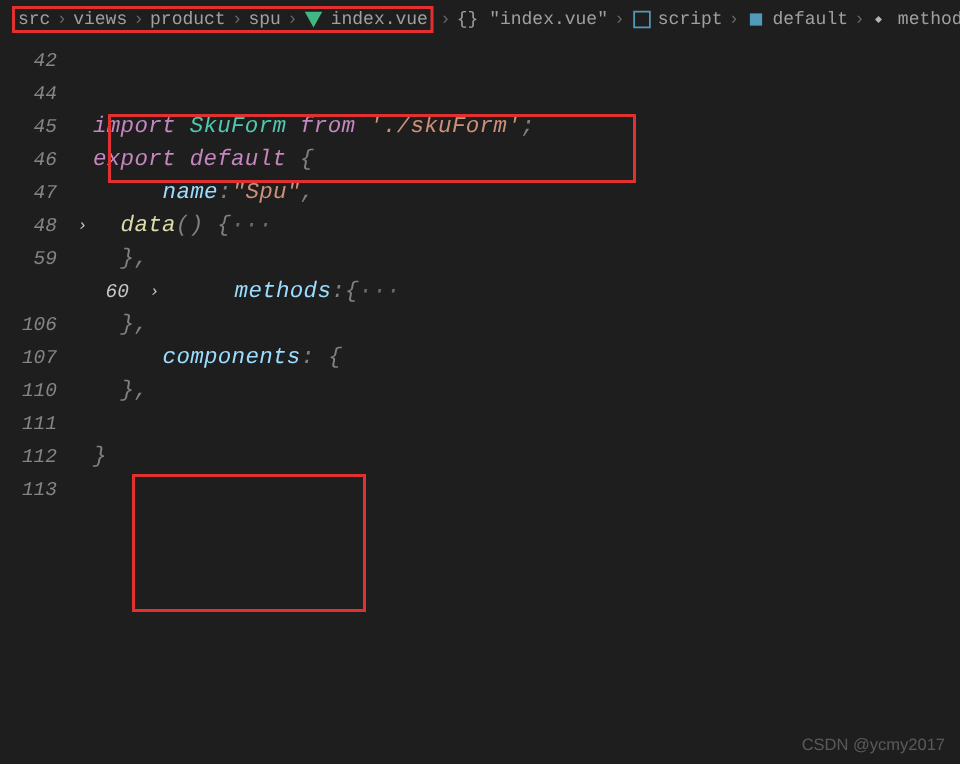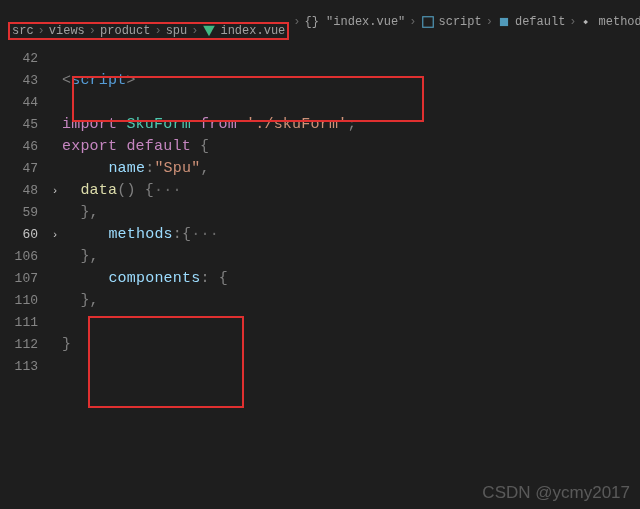--- a/index.html
+++ b/index.html
@@ -26,32 +26,32 @@
   }
   .breadcrumb .sep { color: #666; }
   .bc-item { display:inline-flex; align-items:center; gap:4px; }
   .ico { width:14px; height:14px; display:inline-block; }
   .breadcrumb-box1 {
     border: 2px solid #e03030;
     padding: 0 2px;
     display: inline-flex;
     align-items: center;
     gap:4px;
-    margin-top:18px;
   }
   .editor {
     display: flex;
     flex-direction: column;
     padding-top: 4px;
   }
   .line {
     display: flex;
     align-items: flex-start;
     height: 22px;
     line-height: 22px;
+    font-style: italic;
   }
   .gutter {
     width: 48px;
     text-align: right;
     padding-right: 10px;
     color: #858585;
     font-size: 13px;
     user-select:none;
   }
   .fold {
@@ -71,27 +71,27 @@
   .cls { color: #4ec9b0; }
   .str { color: #ce9178; }
   .fn { color: #dcdcaa; }
   .prop { color: #9cdcfe; margin-left: 28px; }
   .ellipsis { color:#6a6a6a; }
   .highlight-box {
     position: absolute;
     border: 2px solid #e03030;
     pointer-events: none;
   }
-  .current-line .gutter { color:#c6c6c6; }
+  .current-line .gutter { color:#c6c6c6;margin-left:48px; }
   .current-line { background:#2a2d2e00; }
   .watermark {
     position: absolute;
     bottom: 6px; right: 10px;
     color: rgba(200,200,200,0.35);
-    font-size: 17px;
+    font-size: 11px;
     font-family: sans-serif;
   }
   .box-import { left:72px; top:76px; width:352px; height:46px; }
   .box-components { left:88px; top:316px; width:156px; height:92px; }
   .underline { text-decoration: underline; }
 </style>
 </head>
 <body>
 
 <div class="breadcrumb">
@@ -136,25 +136,20 @@
   </span>
 </div>
 
 <div class="editor">
   <div class="line">
       <span class="gutter">42</span>
       <span class="fold"></span>
       <span class="code"></span>
     </div>
 
-  <div class="line">
-      <span class="gutter">43</span>
-      <span class="fold"></span>
-      <span class="code"><span class="punct">&lt;</span><span class="tag">script</span><span class="punct">&gt;</span></span>
-    </div>
 
   <div class="line">
       <span class="gutter">44</span>
       <span class="fold"></span>
     </div>
 
   <div class="line">
       <span class="gutter">45</span>
       <span class="fold"></span>
       <span class="code"><span class="kw">import</span> <span class="cls">SkuForm</span> <span class="kw">from</span> <span class="str">'./skuForm'</span><span class="punct">;</span></span>

